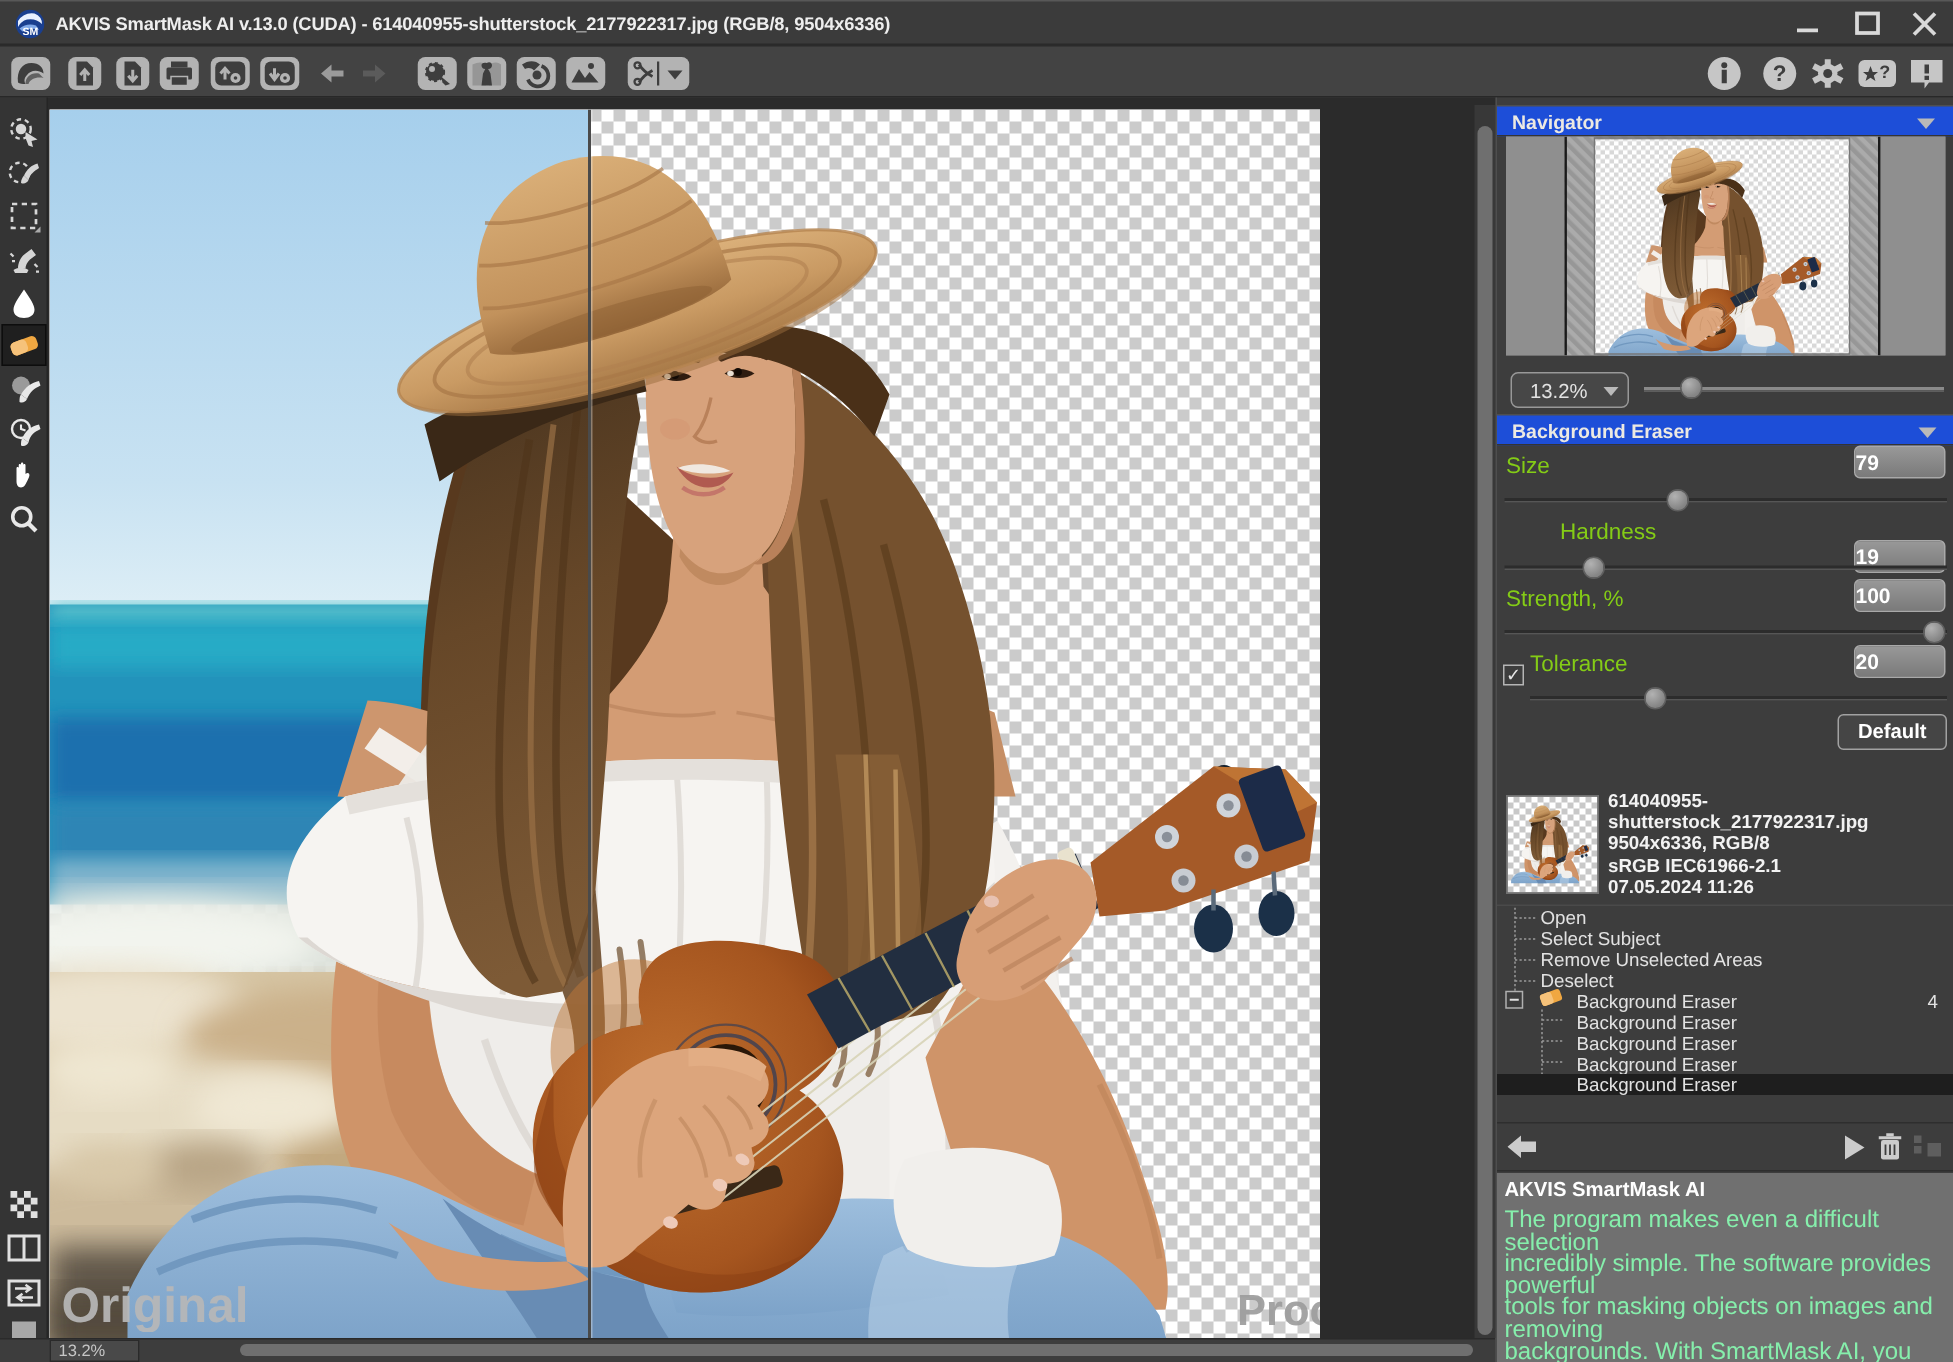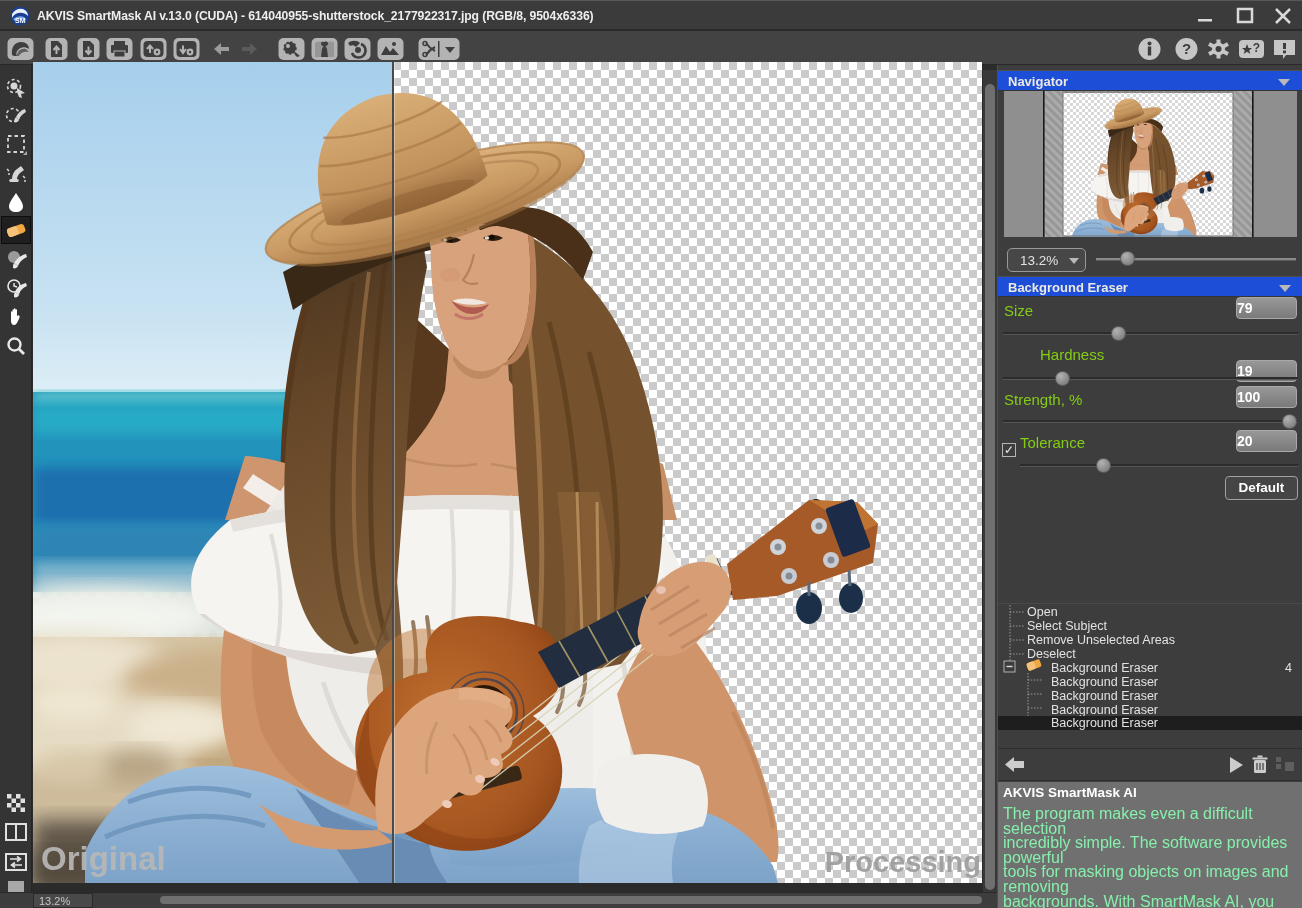--- a/index.html
+++ b/index.html
@@ -10,21 +10,21 @@
 #titlebar .appicon { position:absolute; left:10px; top:5px; width:20px; height:20px; }
 #titlebar .title { position:absolute; left:37px; top:8px; font-size:12.2px; font-weight:bold; color:#eeeeee; letter-spacing:-0.1px; }
 .winbtn { position:absolute; top:4px; width:30px; height:22px; color:#d8d8d8; }
 
 #toolbar { position:absolute; left:0; top:31px; width:1302px; height:34px; background:#434343; border-bottom:1px solid #282828; }
 .tico { position:absolute; top:6px; width:27px; height:24px; }
 
 #sidebar { position:absolute; left:0; top:65px; width:32px; height:843px; background:#343434; border-right:1px solid #252525; }
 .sico { position:absolute; left:4px; width:24px; height:24px; }
 
-#canvas { position:absolute; left:33px; top:62px; width:949px; height:821px; overflow:hidden; background:#fff; }
+#canvas { position:absolute; left:33px; top:73px; width:847px; height:821px; overflow:hidden; background:#fff; }
 #checker { position:absolute; left:0; top:0; width:949px; height:821px;
   background-image: conic-gradient(#cbcbcb 25%, #ffffff 0 50%, #cbcbcb 0 75%, #ffffff 0);
   background-size:16px 16px; }
 #leftphoto { position:absolute; left:0; top:0; width:361px; height:821px; overflow:hidden; }
 #gsvg { position:absolute; left:0; top:0; }
 #splitline { position:absolute; left:359px; top:0; width:2px; height:821px; background:#4a4a4a; box-shadow:1px 0 0 rgba(255,255,255,0.35); }
 
 #vscroll { position:absolute; left:983px; top:70px; width:14px; height:823px; background:#383838; }
 #vscroll .thumb { position:absolute; left:2px; top:14px; width:10px; height:864px; max-height:806px; background:#6f6f6f; border-radius:5px; }
 
@@ -521,20 +521,30 @@
     <div class="strack" style="left:5px; top:355px; width:295px;"></div>
     <div class="sknob" style="left:284px; top:349px;"></div>
 
     <div style="position:absolute; left:4px; top:378px; width:14px; height:14px; border:1px solid #b5b5b5; background:#3d3d3d; color:#e8e8e8; font-size:12px; line-height:13px; text-align:center;">✓</div>
     <div class="lbl" style="left:22px; top:369px;">Tolerance</div>
     <div class="vbox" style="left:238px; top:365px;">20</div>
     <div class="strack" style="left:22px; top:399px; width:278px;"></div>
     <div class="sknob" style="left:98px; top:393px;"></div>
     <div id="defaultbtn">Default</div>
 
+    <div id="histinfo">
+      <div id="histthumb">
+        <svg width="60" height="64" viewBox="0 0 60 64">
+          <g transform="translate(-1,4) scale(0.0655)">
+              <use href="#girlfig"></use>
+            </g>
+        </svg>
+      </div>
+      <div id="histtext">614040955-<br>shutterstock_2177922317.jpg<br>9504x6336, RGB/8<br>sRGB IEC61966-2.1<br>07.05.2024 11:26</div>
+    </div>
     <div style="position:absolute; left:0; top:538px; width:305px; border-top:1px solid #4a4a4a;"></div>
     <div id="htree">
       <svg style="position:absolute; left:0; top:0;" width="305" height="143" viewBox="0 0 305 143">
         <g stroke="#9a9a9a" stroke-width="1" stroke-dasharray="1.5 1.5" fill="none">
           <path d="M 12,0 L 12,61 M 12,7 L 26,7 M 12,21 L 26,21 M 12,35 L 26,35 M 12,49 L 26,49 M 12,61 L 18,61"></path>
           <path d="M 30,68 L 30,117 M 30,75 L 44,75 M 30,89 L 44,89 M 30,103 L 44,103 M 30,117 L 44,117"></path>
         </g>
         <rect x="6" y="56" width="11" height="11" fill="#3d3d3d" stroke="#b0b0b0" stroke-width="1"></rect>
         <path d="M 8.5,61.5 L 14.5,61.5" stroke="#e0e0e0" stroke-width="1.4"></path>
         <g transform="rotate(-20 36 60)">

